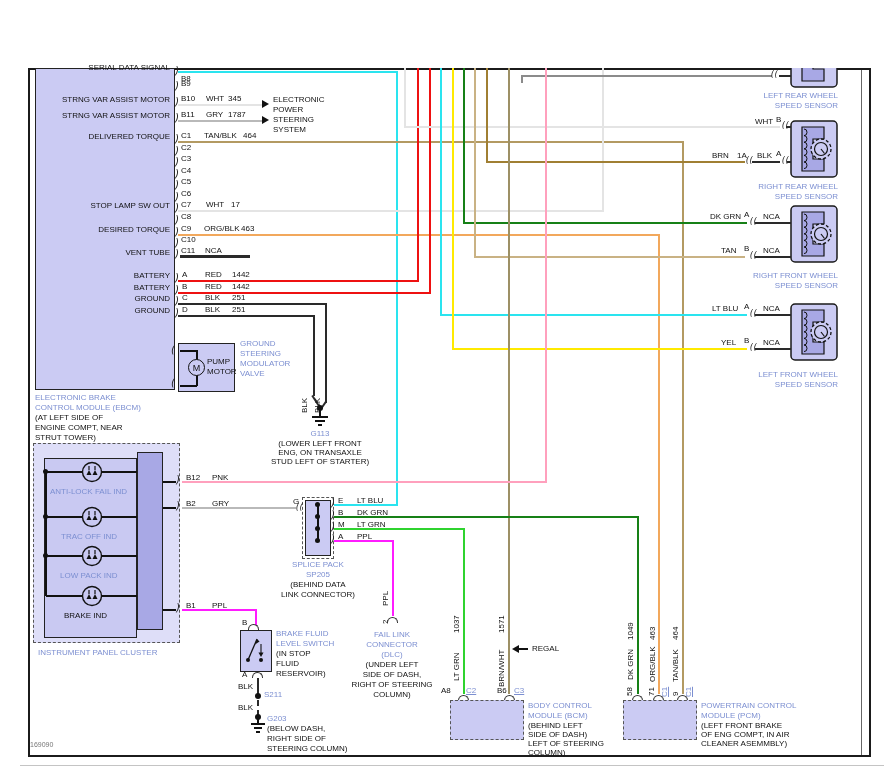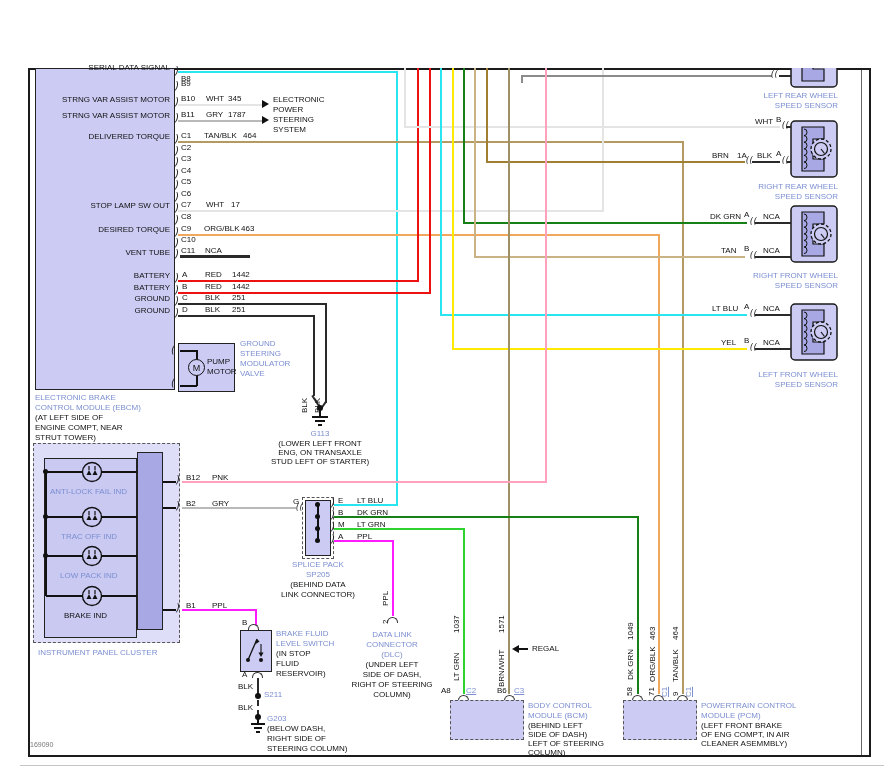--- a/index.html
+++ b/index.html
@@ -369,21 +369,21 @@
   <div class="w" style="left:392px;top:540px;width:2px;height:76px;background:#ff1cff"></div>
 
   <span class="t b ctr" style="left:273px;top:560px;width:90px">SPLICE PACK</span>
   <span class="t b ctr" style="left:273px;top:570px;width:90px">SP205</span>
   <span class="t ctr" style="left:273px;top:580px;width:90px">(BEHIND DATA</span>
   <span class="t ctr" style="left:273px;top:590px;width:90px">LINK CONNECTOR)</span>
 
   <span class="t rt" style="left:381px;top:606px">PPL</span>
   <span class="t rt" style="left:381px;top:624px">2</span>
   <div class="cup" style="left:387px;top:617px"></div>
-  <span class="t b ctr" style="left:337px;top:630px;width:110px">DATA LINK</span>
+  <span class="t b ctr" style="left:337px;top:630px;width:110px">FAIL LINK</span>
   <span class="t b ctr" style="left:337px;top:640px;width:110px">CONNECTOR</span>
   <span class="t b ctr" style="left:337px;top:650px;width:110px">(DLC)</span>
   <span class="t ctr" style="left:337px;top:660px;width:110px">(UNDER LEFT</span>
   <span class="t ctr" style="left:337px;top:670px;width:110px">SIDE OF DASH,</span>
   <span class="t ctr" style="left:337px;top:680px;width:110px">RIGHT OF STEERING</span>
   <span class="t ctr" style="left:337px;top:690px;width:110px">COLUMN)</span>
 
   <span class="t" style="left:242px;top:618px">B</span>
   <div class="cup" style="left:248px;top:624px"></div>
   <div class="box" style="left:240px;top:630px;width:32px;height:42px"></div>

